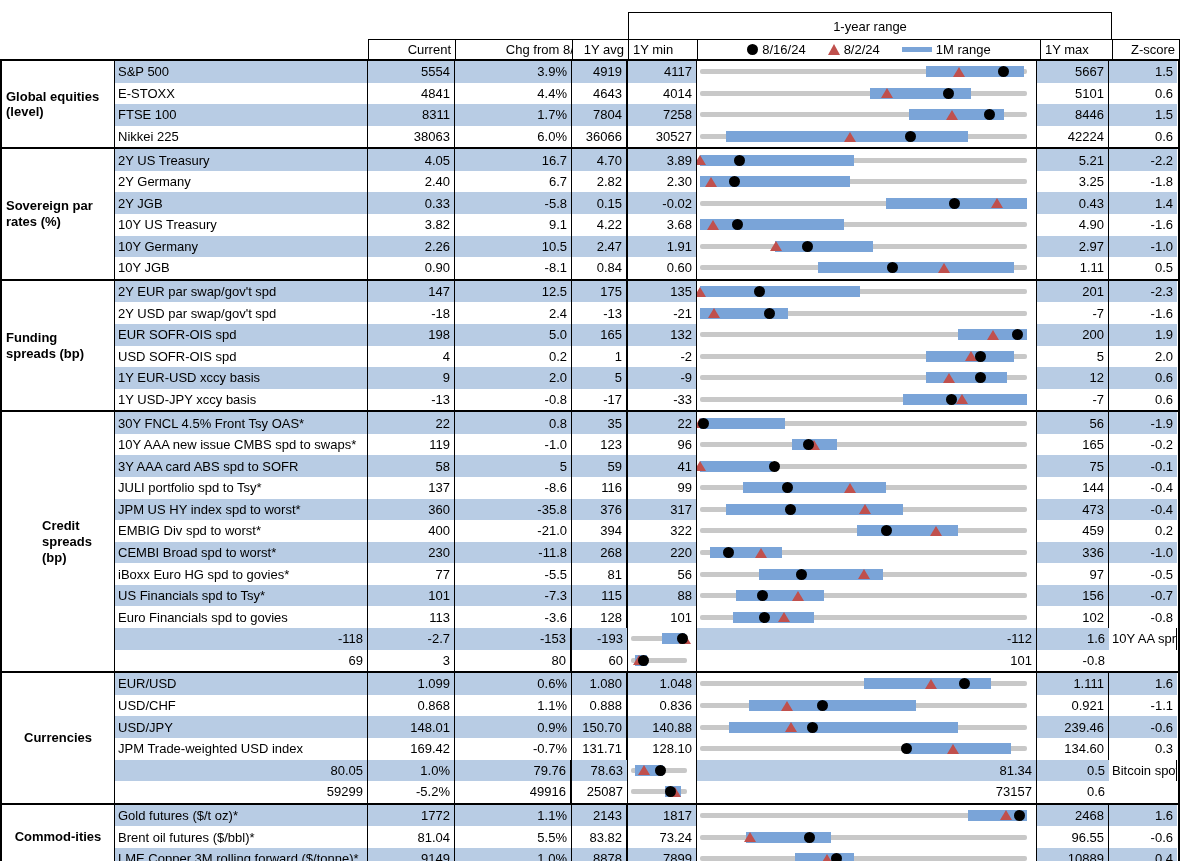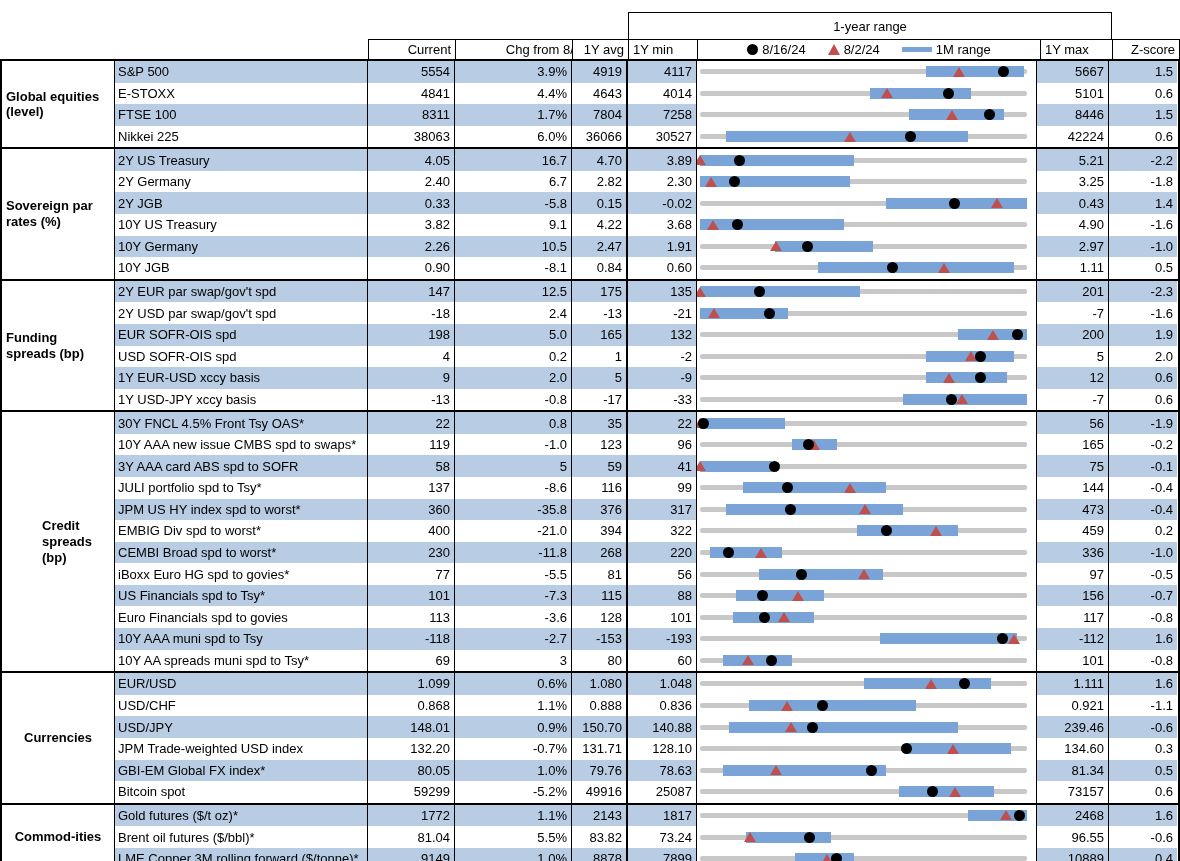--- a/index.html
+++ b/index.html
@@ -484,23 +484,22 @@
         <div class="cell num thick">128</div>
         <div class="cell num med">101</div>
         <div class="cell chart">
           <div class="track">
             <div class="rail"></div>
             <div class="bar" style="left: 10%; width: 25%;"></div>
             <div class="tri" style="left: 25.6%;"></div>
             <div class="dot" style="left: 19.7%;"></div>
           </div>
         </div>
-        <div class="cell num med">117</div>
+        <div class="cell num med">102</div>
         <div class="cell num noborder">-0.8</div>
-        <div class="cell lbl shade">10Y AAA muni spd to Tsy</div>
         <div class="cell num shade">-118</div>
         <div class="cell num shade">-2.7</div>
         <div class="cell num thick shade">-153</div>
         <div class="cell num med shade">-193</div>
         <div class="cell chart">
           <div class="track">
             <div class="rail"></div>
             <div class="bar" style="left: 55%; width: 42%;"></div>
             <div class="tri" style="left: 95.9%;"></div>
             <div class="dot" style="left: 92.6%;"></div>
@@ -565,35 +564,34 @@
           <div class="track">
             <div class="rail"></div>
             <div class="bar" style="left: 9%; width: 70%;"></div>
             <div class="tri" style="left: 27.9%;"></div>
             <div class="dot" style="left: 34.3%;"></div>
           </div>
         </div>
         <div class="cell num med shade">239.46</div>
         <div class="cell num noborder shade">-0.6</div>
         <div class="cell lbl">JPM Trade-weighted USD index</div>
-        <div class="cell num">132.20</div>
+        <div class="cell num">169.42</div>
         <div class="cell num">-0.7%</div>
         <div class="cell num thick">131.71</div>
         <div class="cell num med">128.10</div>
         <div class="cell chart">
           <div class="track">
             <div class="rail"></div>
             <div class="bar" style="left: 63%; width: 32%;"></div>
             <div class="tri" style="left: 77.4%;"></div>
             <div class="dot" style="left: 63.1%;"></div>
           </div>
         </div>
         <div class="cell num med">134.60</div>
         <div class="cell num noborder">0.3</div>
-        <div class="cell lbl shade">GBI-EM Global FX index*</div>
         <div class="cell num shade">80.05</div>
         <div class="cell num shade">1.0%</div>
         <div class="cell num thick shade">79.76</div>
         <div class="cell num med shade">78.63</div>
         <div class="cell chart">
           <div class="track">
             <div class="rail"></div>
             <div class="bar" style="left: 7%; width: 50%;"></div>
             <div class="tri" style="left: 23.2%;"></div>
             <div class="dot" style="left: 52.4%;"></div>

